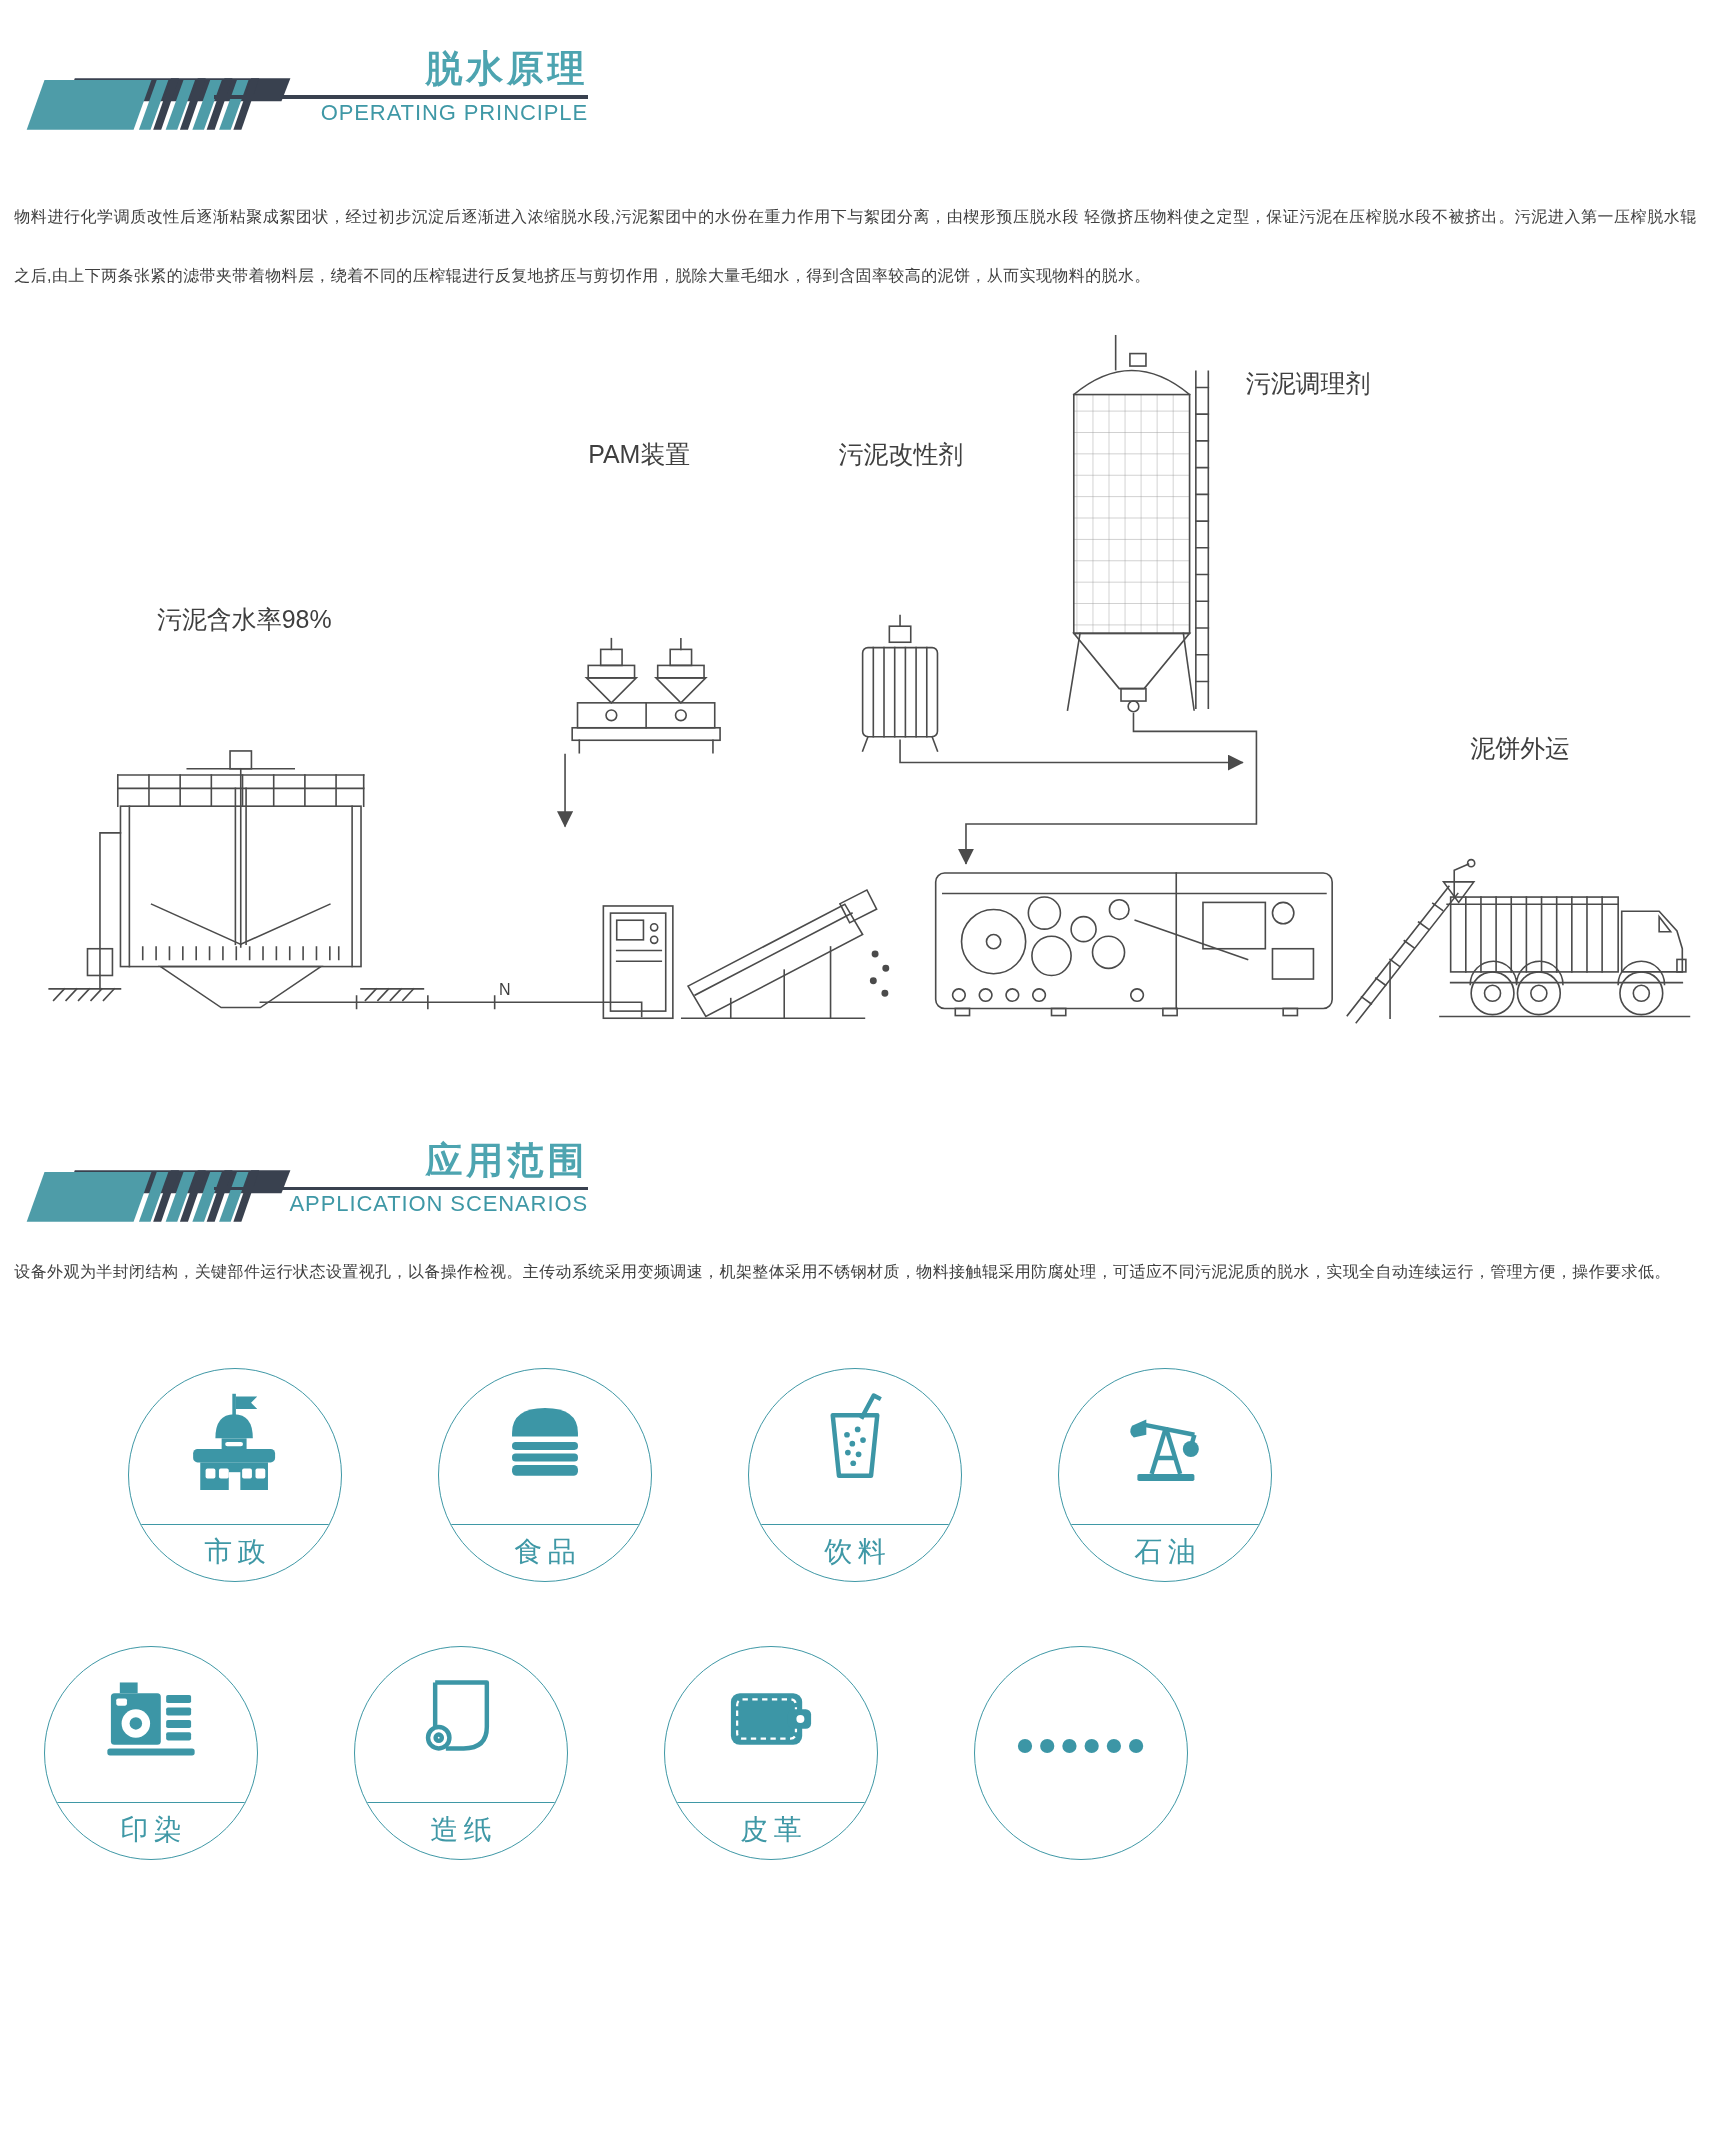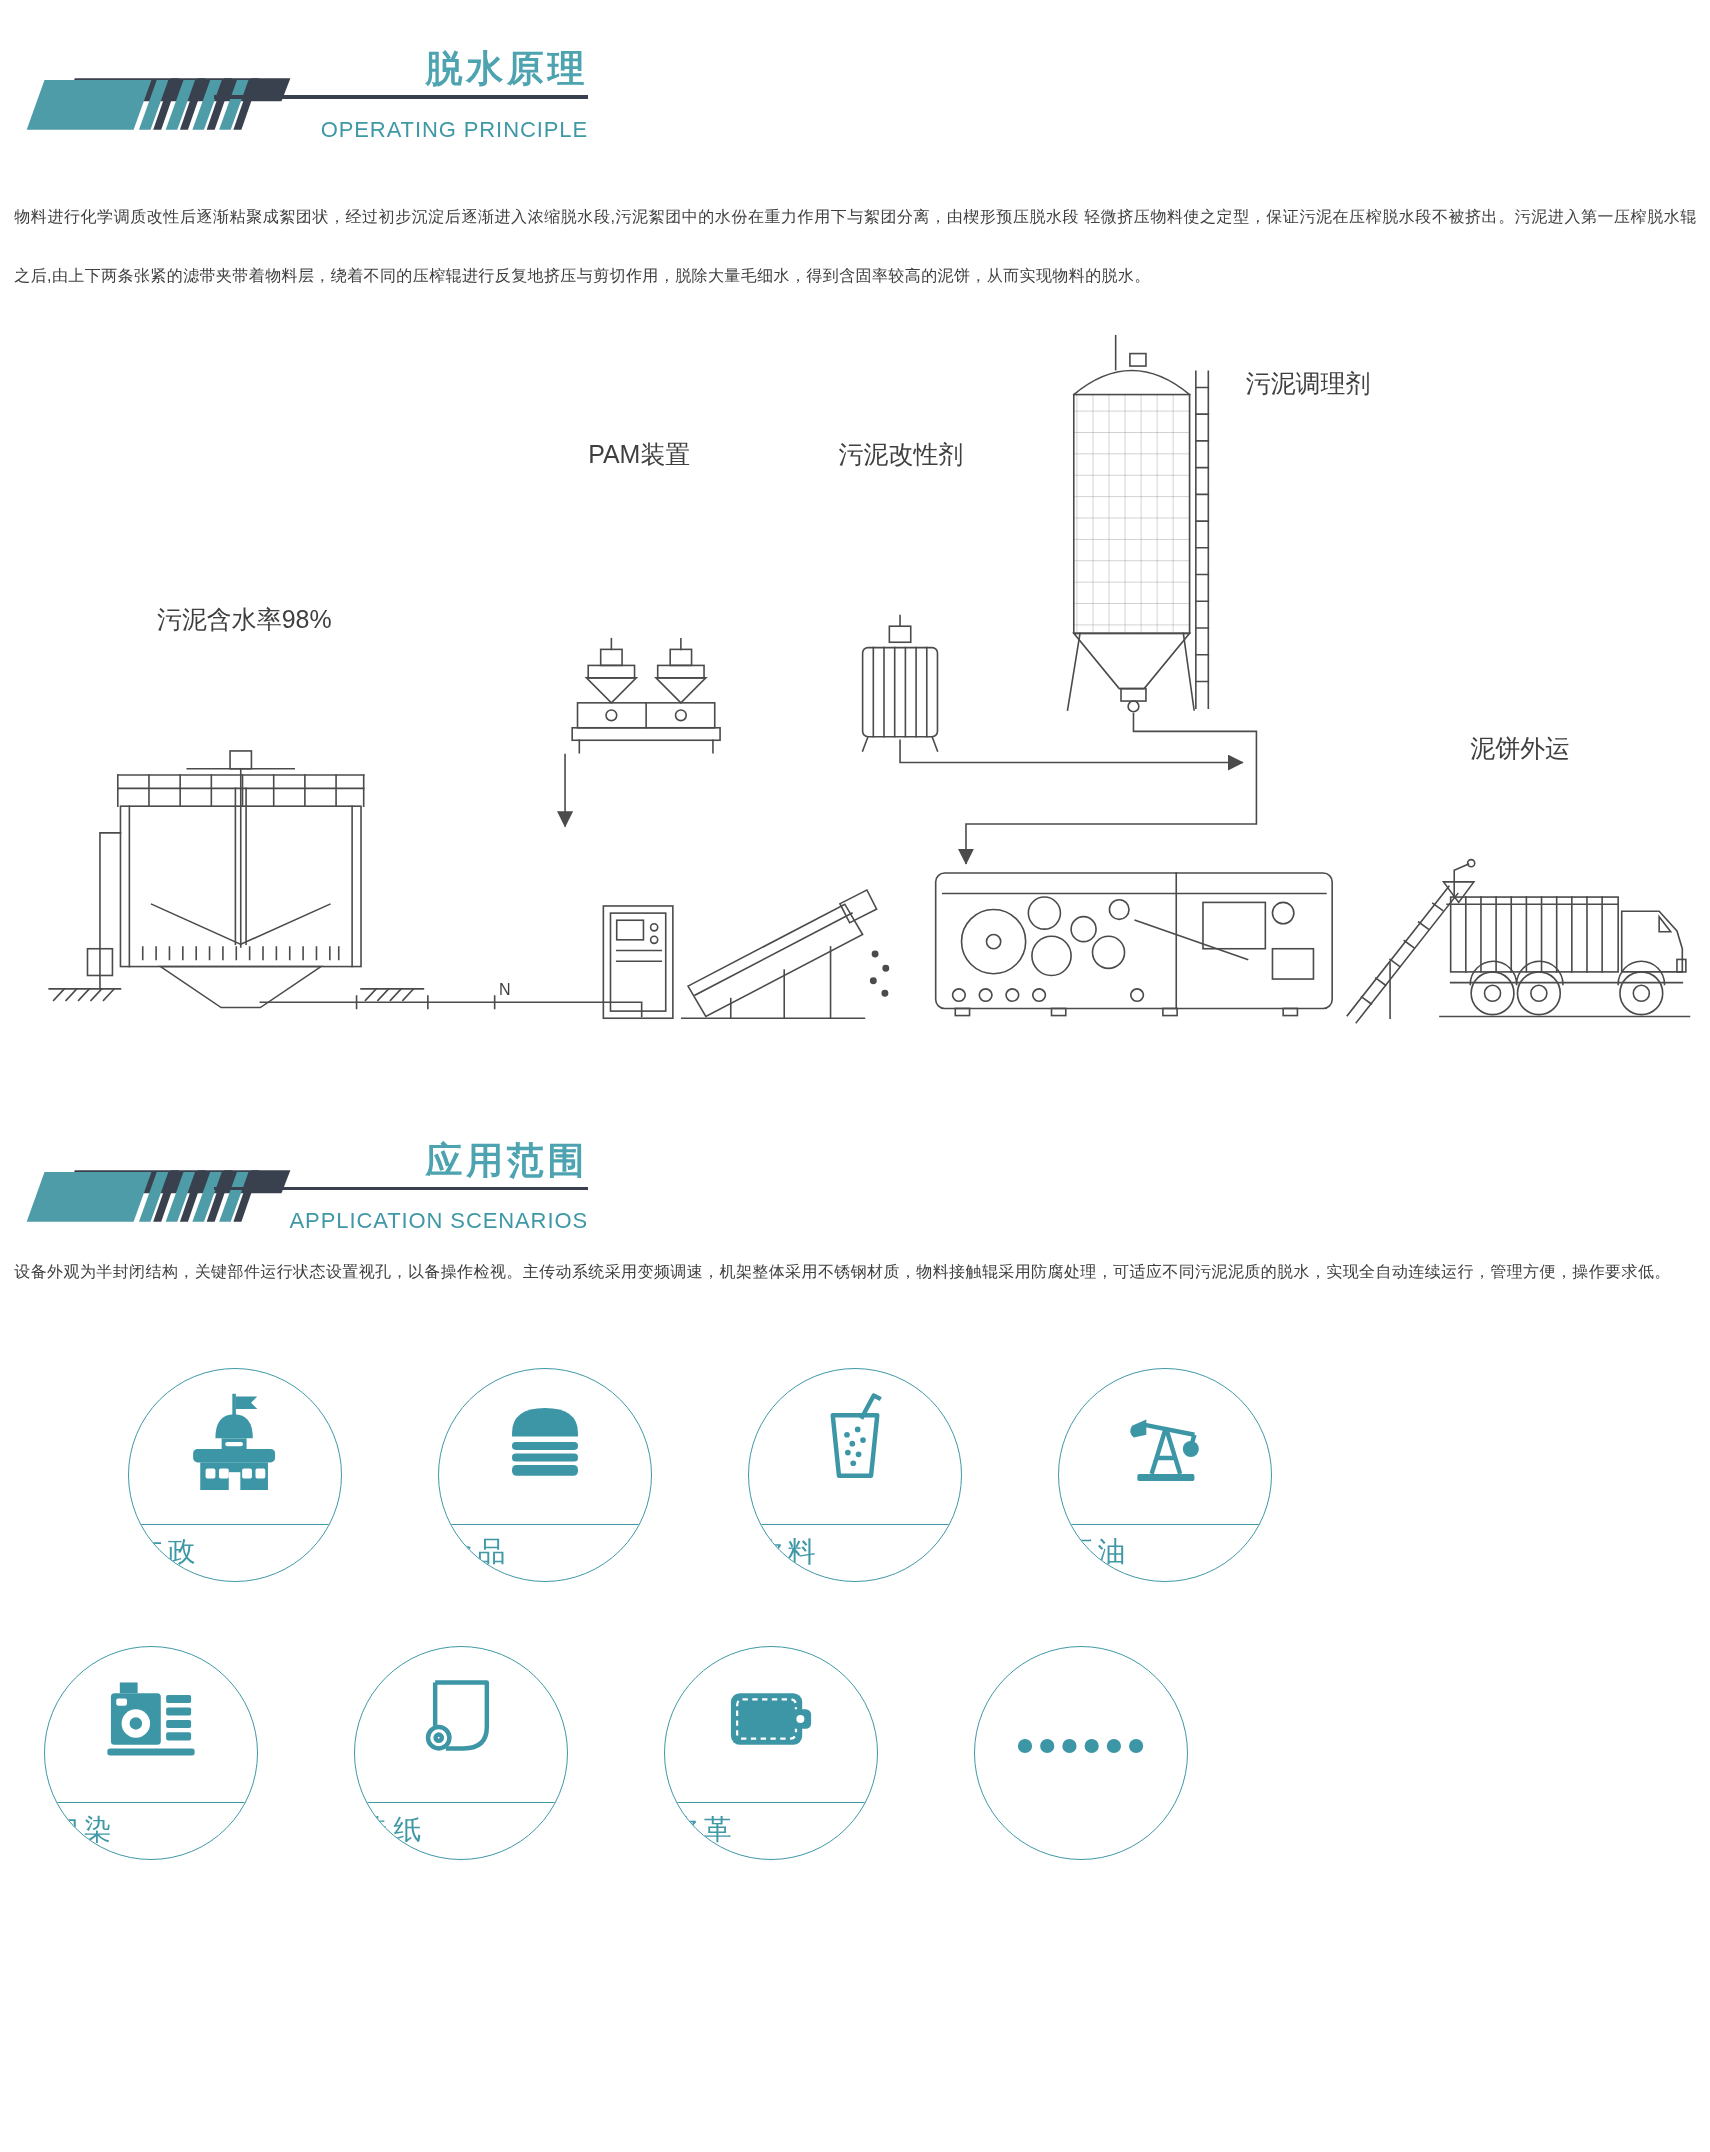--- a/index.html
+++ b/index.html
@@ -14,21 +14,21 @@
   .sec-header { position:relative; height:100px; }
   .sec-header.first { margin-top:46px; }
   .sec-header.second { margin-top:109px; }
   .hdr-band { position:absolute; left:16px; top:32px; }
   .hdr-titles { position:absolute; left:214px; top:0; width:374px; text-align:right; }
   .hdr-title {
     margin:0; font-size:37px; font-weight:bold; letter-spacing:3.6px;
     color:#4da4b0; line-height:1.25;
   }
   .hdr-underline { height:3.6px; background:#39414f; margin-top:2.7px; }
-  .hdr-sub { margin-top:18px; font-size:22px; color:#3f98a6; letter-spacing:0.9px; }
+  .hdr-sub { margin-top:1px; font-size:22px; color:#3f98a6; letter-spacing:0.9px; }
 
   
   .para {
     margin:41px 14.3px 0 14.3px; font-size:16px; line-height:59px;
     color:#3e3e3e; letter-spacing:0.4px; text-align:justify;
   }
   .para.second { margin-top:7.1px; line-height:53px; }
 
   
   .diagram { margin:19.6px 0 0 18px; display:block; }
@@ -39,21 +39,21 @@
   .scene-row { display:flex; gap:96px; padding-left:128px; }
   .scene-row + .scene-row { margin-top:64px;padding-left:44px; }
   .scene-circle {
     position:relative; width:214px; height:214px; border:1.8px solid #3f98a6;
     border-radius:50%; overflow:hidden; background:#fff; flex:0 0 auto;
   }
   .scene-chord { position:absolute; left:0; right:0; top:155px; border-top:1.8px solid #3f98a6; }
   .scene-icon { position:absolute; top:23px; left:50%; transform:translateX(-50%); }
   .scene-icon.mid { top:91px; }
   .scene-label {
-    position:absolute; top:164px; left:0; width:100%; text-align:left;
+    position:absolute; top:164px; left:0; width:100%; text-align:center;
     font-size:28px; color:#3f98a6; letter-spacing:5.3px; text-indent:5.3px;
   }
 </style>
 </head>
 <body>
 
 <div class="sec-header first">
   <svg class="hdr-band" width="294" height="52" viewBox="0 0 330 58">
     <polygon fill="#39414f" points="66,0 308,0 298,26 56,26"></polygon>
     <polygon fill="#4e9ca8" points="32,2 152,2 132,58 12,58"></polygon>

